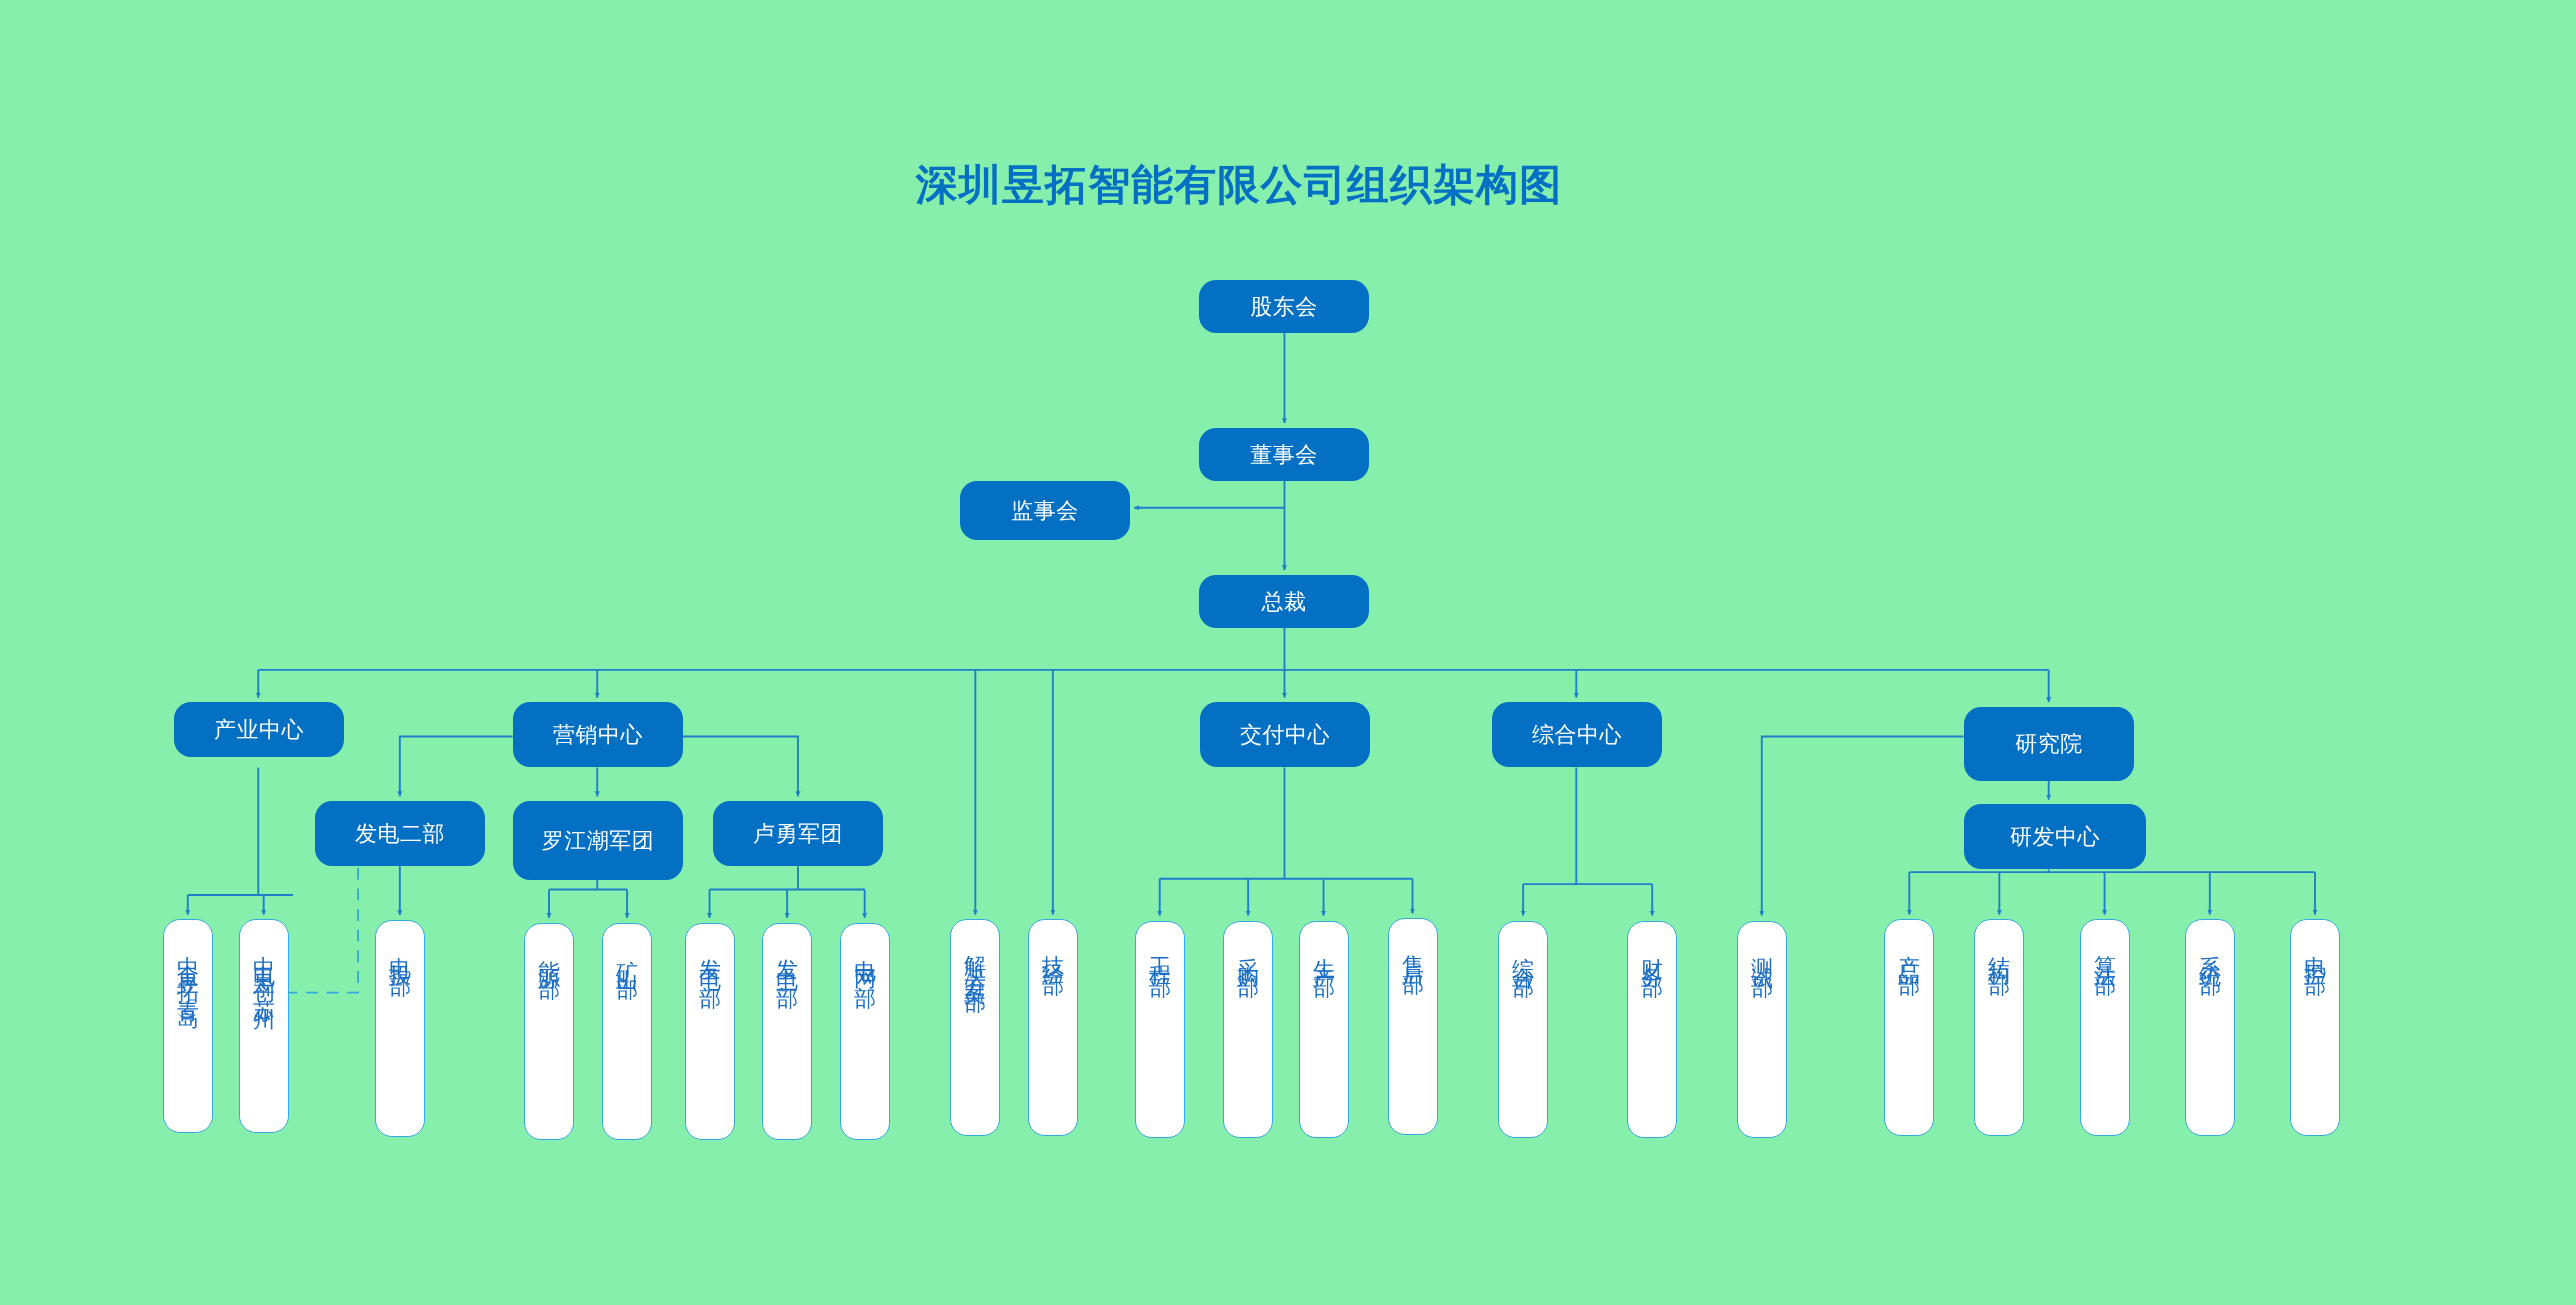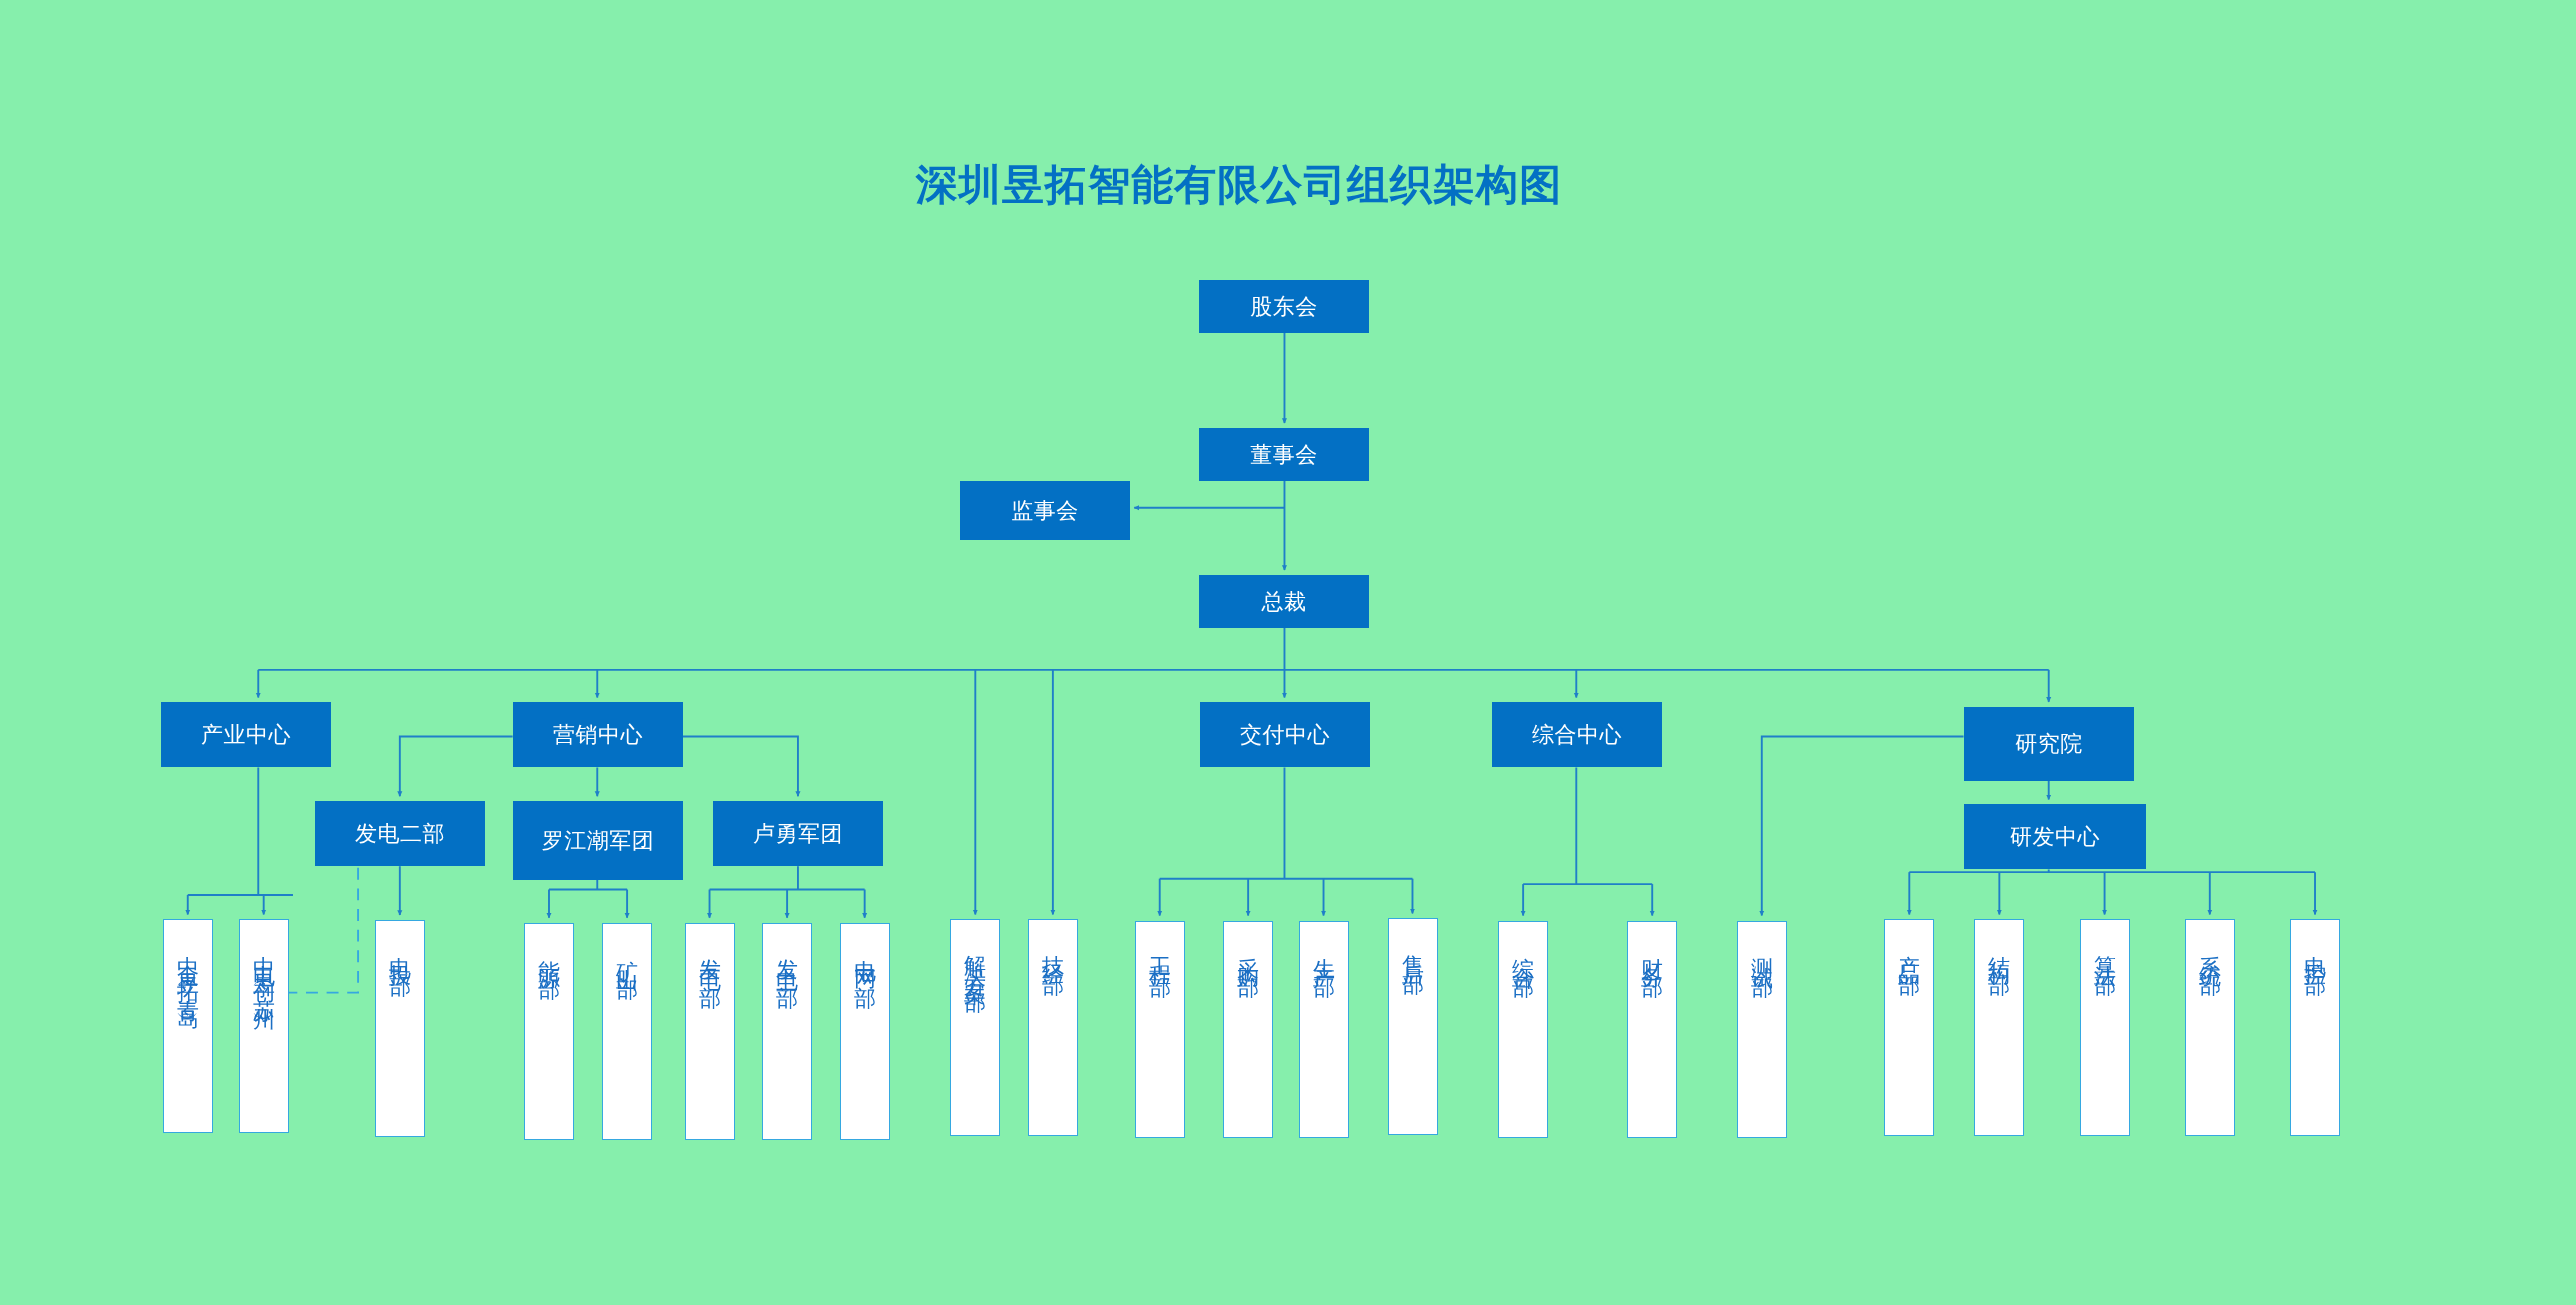--- a/index.html
+++ b/index.html
@@ -4,21 +4,21 @@
 <style>
   html,body{margin:0;padding:0;background:#ffffff;}
   body{font-family:"Liberation Sans","DejaVu Sans",sans-serif;}
   #stage{position:relative;width:2576px;height:1305px;background:#86efac;overflow:hidden;}
   #chart-title{
     position:absolute;left:0;top:157px;width:2576px;text-align:center;
     font-size:42px;font-weight:bold;color:#0370C4;letter-spacing:1.1px;
     transform:translateX(-49px);
   }
   svg#wires{position:absolute;left:0;top:0;width:2576px;height:1305px;}
-  .node{position:absolute;box-sizing:border-box;display:flex;align-items:center;justify-content:center;}
+  .node{position:absolute;box-sizing:border-box;display:flex;align-items:center;justify-content:center;border-radius:17px;}
   .node.solid{background:#0370C4;color:#ffffff;font-size:22px;letter-spacing:0.5px;}
   .node.leaf{
     background:#ffffff;border:1.6px solid #35A8E0;color:#1B6FC4;font-size:22px;
     writing-mode:vertical-rl;text-orientation:upright;letter-spacing:8.7px;
     padding-top:18.4px;justify-content:flex-start;align-items:center;line-height:1;
   }
 </style>
 </head>
 <body>
 
@@ -113,21 +113,21 @@
   <div class="node solid" style="left:1199px;top:428px;width:170px;height:53px;">
     <span>董事会</span>
   </div>
   <div class="node solid" style="left:960px;top:481px;width:170px;height:59px;">
     <span>监事会</span>
   </div>
   <div class="node solid" style="left:1199px;top:575px;width:170px;height:53px;">
     <span>总裁</span>
   </div>
 
-  <div class="node solid" style="left:161px;top:702px;width:170px;height:65px;">
+  <div class="node solid" style="left:174px;top:702px;width:170px;height:55px;">
     <span>产业中心</span>
   </div>
   <div class="node solid" style="left:513px;top:702px;width:170px;height:65px;">
     <span>营销中心</span>
   </div>
   <div class="node solid" style="left:1200px;top:702px;width:170px;height:65px;">
     <span>交付中心</span>
   </div>
   <div class="node solid" style="left:1492px;top:702px;width:170px;height:65px;">
     <span>综合中心</span>

